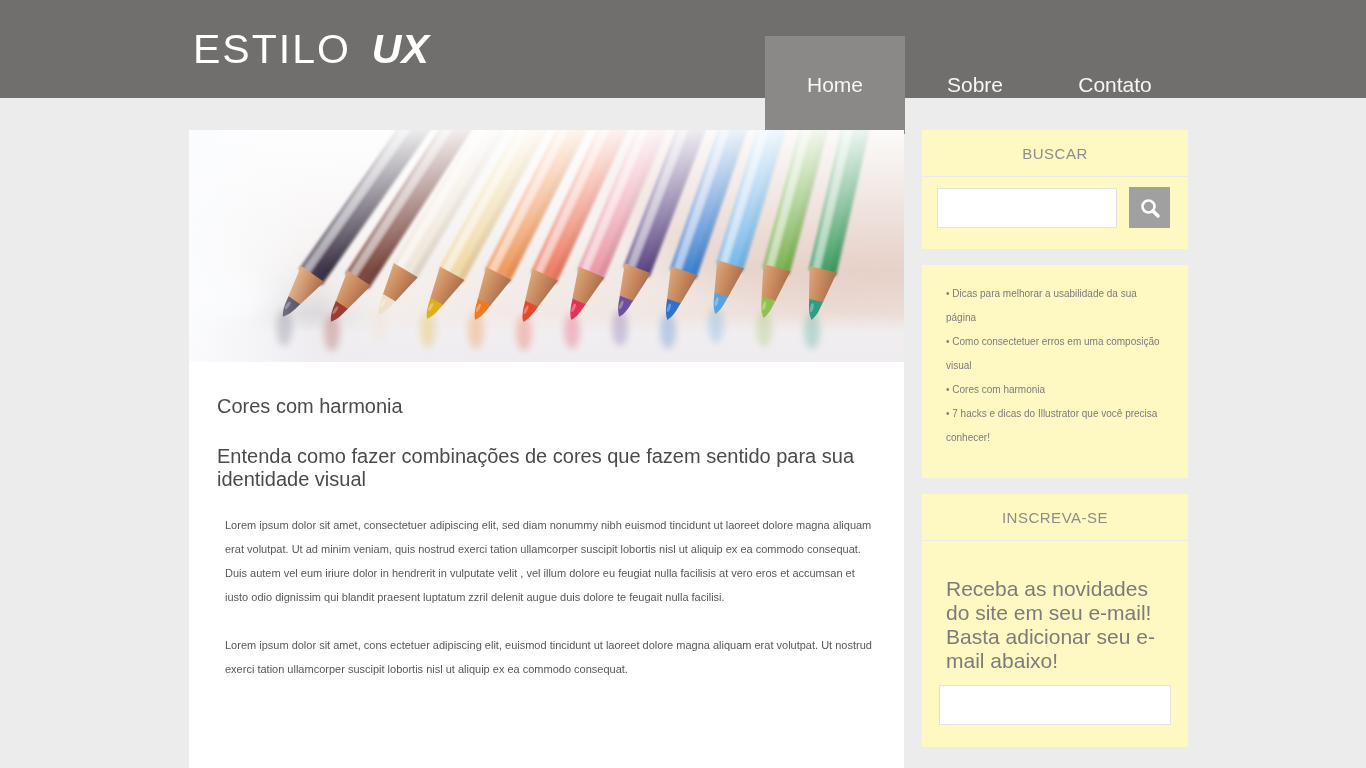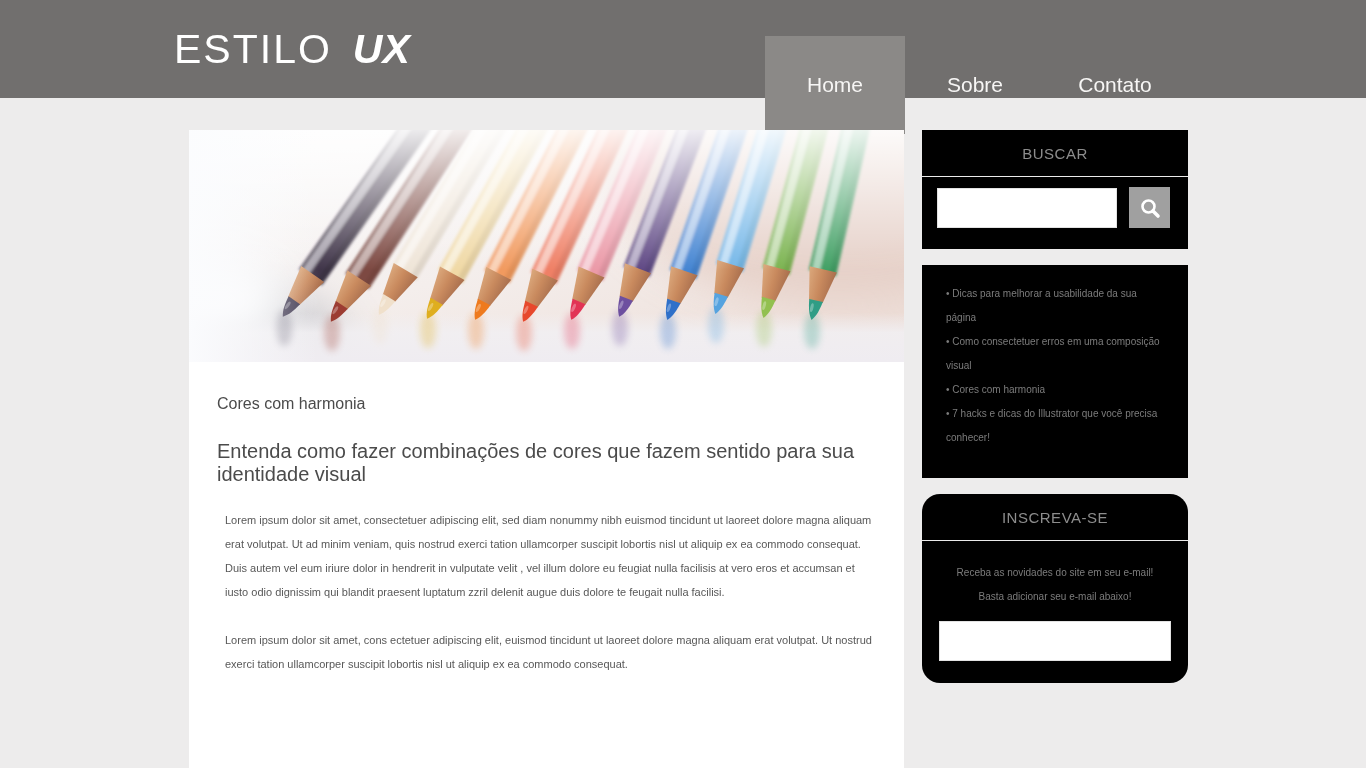--- a/index.html
+++ b/index.html
@@ -9,54 +9,54 @@
     background: var(--page-bg, #edecec);
     font-family: "Liberation Sans", sans-serif;
   }
 
   
   .header {
     position:absolute; top:0; left:0; width:1366px; height:98px;
     background: var(--header-bg, #716f6e);
   }
   .logo {
-    position:absolute; left:174px; top:0; height:98px;
+    position:absolute; left:193px; top:0; height:98px;
     display:flex; align-items:center; color:#ffffff; font-size:41px;
     cursor:pointer; letter-spacing:2px; line-height:1;
   }
   .logo-primary { font-weight:300; }
   .logo-accent  { font-weight:700; font-style:italic; margin-left:21px; letter-spacing:0; }
   .nav { position:absolute; left:765px; top:0; height:98px; display:flex; }
   .nav-item {
     width:140px; height:98px; display:flex; align-items:center; justify-content:center;
     color:#f7f6f5; font-size:21px; font-weight:300; cursor:pointer;margin-top:36px;
   }
   .nav-item.active { background: var(--nav-active-bg, #8b8987); }
 
   
   .main-card {
     position:absolute; left:189px; top:130px; width:715px; height:638px;
     background:#ffffff;
   }
   .hero { display:block; width:715px; height:232px; }
   .article { padding:33px 28px 0 28px; }
   .article-title {
-    font-size:16px; font-weight:400; color:#4b4b4b; margin:0 0 27px 0;
+    font-size:20px; font-weight:400; color:#4b4b4b; margin:0 0 27px 0;
   }
   .article-subtitle {
     font-size:20px; font-weight:400; color:#4b4b4b; margin:0 0 22px 0;
   }
   .article p {
     font-size:11px; color:#585858; line-height:24px;
     margin:0 0 24px 8px; max-width:652px;
   }
 
   
   .sidebar { position:absolute; left:922px; top:130px; width:266px; }
-  .widget { background:#000000; margin-bottom:16px; }
+  .widget { background:#fef9c3; margin-bottom:16px; }
   .widget-title {
     height:47px; line-height:47px; text-align:center;
     color: var(--widget-title-text, #8d8d8d);
     font-size:15px; letter-spacing:0.5px;
     border-bottom:1px solid var(--divider, #ebebeb);
   }
   .search-row { display:flex; align-items:center; padding:10px 18px 21px 15px; gap:12px; }
   .search-input {
     flex:1; height:40px; border:1px solid var(--input-border, #e2e2e2);
     background:#fff; outline:none; font-size:15px; color:#555; padding:0 10px;
@@ -66,29 +66,29 @@
     width:41px; height:41px; flex:0 0 41px; border:none; cursor:pointer;
     background: var(--search-button-bg, #a0a0a0);
     display:flex; align-items:center; justify-content:center; padding:0;
   }
   .posts-list { padding:17px 24px 28px 24px; }
   .post-item {
     font-size:10px; line-height:24px; color: var(--sidebar-text, #7c7c7c);
     cursor:pointer;
   }
   .subscribe-text {
-    width:218px; margin:20px auto 8px auto; text-align:center;
-    font-size:10px; line-height:24px; color: var(--sidebar-text, #7c7c7c);
+    width:218px; margin:36px auto 8px auto; 
+    font-size:21px; line-height:24px; color: var(--sidebar-text, #7c7c7c);
   }
   .subscribe-input {
     display:block; width:232px; height:40px; margin:12px auto 20px auto;
     border:1px solid var(--input-border, #e2e2e2); background:#fff;
     outline:none; font-size:15px; color:#555; padding:0 10px;
   }
-  .subscribe { padding-bottom:2px;border-radius:18px; }
+  .subscribe { padding-bottom:2px; }
 </style>
 </head>
 <body style="--header-bg: #716f6e; --nav-active-bg: #8b8987; --page-bg: #edecec; --card-bg: #ffffff; --widget-title-text: #8d8d8d; --body-text: #585858; --sidebar-text: #7c7c7c; --search-button-bg: #a0a0a0; --input-border: #e2e2e2; --divider: #ebebeb;">
 
 <div class="header">
   <div class="logo">
     <span class="logo-primary">ESTILO</span>
     <span class="logo-accent">UX</span>
   </div>
   <div class="nav">

